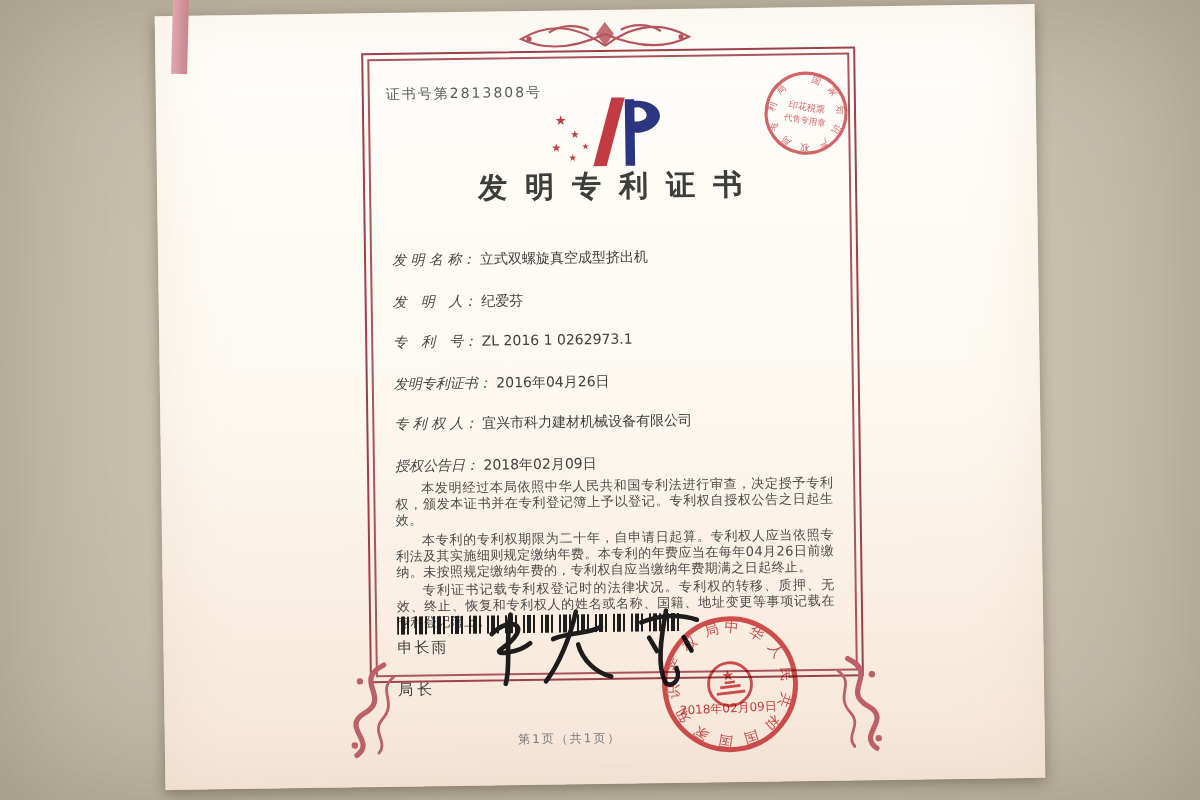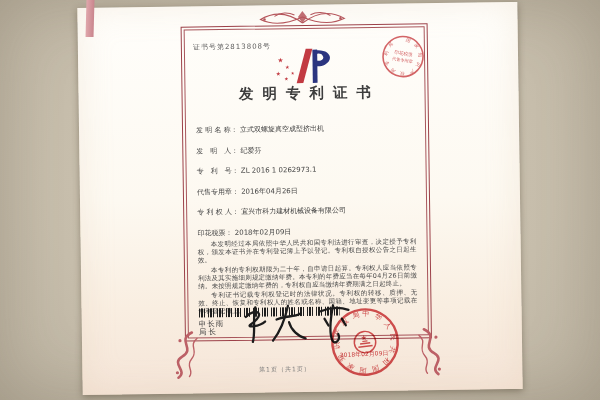--- a/index.html
+++ b/index.html
@@ -28,29 +28,29 @@
   .flourish{position:absolute;width:36px;height:50px;z-index:3;}
   .flourish.fl-left{left:84px;top:324px;}
   .flourish.fl-right{left:332px;top:324px;transform:scaleX(-1);}
   .cert-no{position:absolute;left:11px;top:15px;font-size:7px;letter-spacing:1px;color:#5b5b5b;}
   .logo{position:absolute;left:89px;top:21px;width:62px;height:38px;}
   .title{position:absolute;left:0;right:0;top:58px;text-align:center;
     font-family:"DejaVu Serif","Liberation Serif",serif;font-weight:bold;
     font-size:14.5px;letter-spacing:9px;text-indent:9px;color:#3d3d3d;}
   .fields{position:absolute;left:13px;top:99px;right:12px;}
   .row{height:20.5px;font-size:7px;line-height:8px;color:#474747;white-space:nowrap;}
-  .lab{display:inline-block;color:#474747;}
+  .lab{display:inline-block;color:#474747;font-style:italic;}
   .val{color:#3f3f3f;}
   .bodytext{position:absolute;left:13px;top:213px;width:219px;color:#4c4c4c;}
   .bodytext p{margin:0 0 1.5px;font-size:6.5px;line-height:8px;text-indent:2em;
     text-align:justify;letter-spacing:.2px;}
   .barcode{position:absolute;left:13px;top:281px;width:141px;height:9px;
     background:repeating-linear-gradient(90deg,#1e1e1e 0 1px,transparent 1px 2px,
       #1e1e1e 2px 4px,transparent 4px 5px,#1e1e1e 5px 6px,transparent 6px 9px);}
-  .officer-title{position:absolute;left:13px;top:300px;font-size:7.5px;color:#3e3e3e;letter-spacing:2px;}
+  .officer-title{position:absolute;left:13px;top:313px;font-size:7.5px;color:#3e3e3e;letter-spacing:2px;}
   .officer-name{position:absolute;left:13px;top:292px;font-size:7.5px;color:#3e3e3e;letter-spacing:1px;}
   .signature{position:absolute;left:52px;top:273px;width:120px;height:48px;}
   .seal{position:absolute;left:133px;top:271px;width:92px;height:92px;
     mix-blend-mode:multiply;opacity:.92;transform:rotate(-6deg);}
   .seal-date{position:absolute;left:128px;top:325px;width:100px;text-align:center;
     font-size:6px;color:#cf4347;mix-blend-mode:multiply;transform:rotate(-2deg);z-index:4;}
   .corner-stamp{position:absolute;left:196px;top:7px;width:50px;height:50px;
     mix-blend-mode:multiply;opacity:.85;transform:rotate(10deg);}
   .footer{position:absolute;left:80px;top:360px;width:245px;text-align:center;
     font-size:6px;color:#7a7a7a;letter-spacing:1px;}
@@ -97,29 +97,29 @@
         </div>
         <div class="row">
           <span class="lab">发　明　人：</span>
           <span class="val">纪爱芬</span>
         </div>
         <div class="row">
           <span class="lab">专　利　号：</span>
           <span class="val">ZL 2016 1 0262973.1</span>
         </div>
         <div class="row">
-          <span class="lab">代售专用章：</span>
+          <span class="lab">发明专利证书：</span>
           <span class="val">2016年04月26日</span>
         </div>
         <div class="row">
           <span class="lab">专 利 权 人：</span>
           <span class="val">宜兴市科力建材机械设备有限公司</span>
         </div>
         <div class="row">
-          <span class="lab">印花税票：</span>
+          <span class="lab">授权公告日：</span>
           <span class="val">2018年02月09日</span>
         </div>
       </div>
 
       <div class="bodytext">
         <p>本发明经过本局依照中华人民共和国专利法进行审查，决定授予专利权，颁发本证书并在专利登记簿上予以登记。专利权自授权公告之日起生效。</p>
         <p>本专利的专利权期限为二十年，自申请日起算。专利权人应当依照专利法及其实施细则规定缴纳年费。本专利的年费应当在每年04月26日前缴纳。未按照规定缴纳年费的，专利权自应当缴纳年费期满之日起终止。</p>
         <p>专利证书记载专利权登记时的法律状况。专利权的转移、质押、无效、终止、恢复和专利权人的姓名或名称、国籍、地址变更等事项记载在专利登记簿上。</p>
       </div>
 

